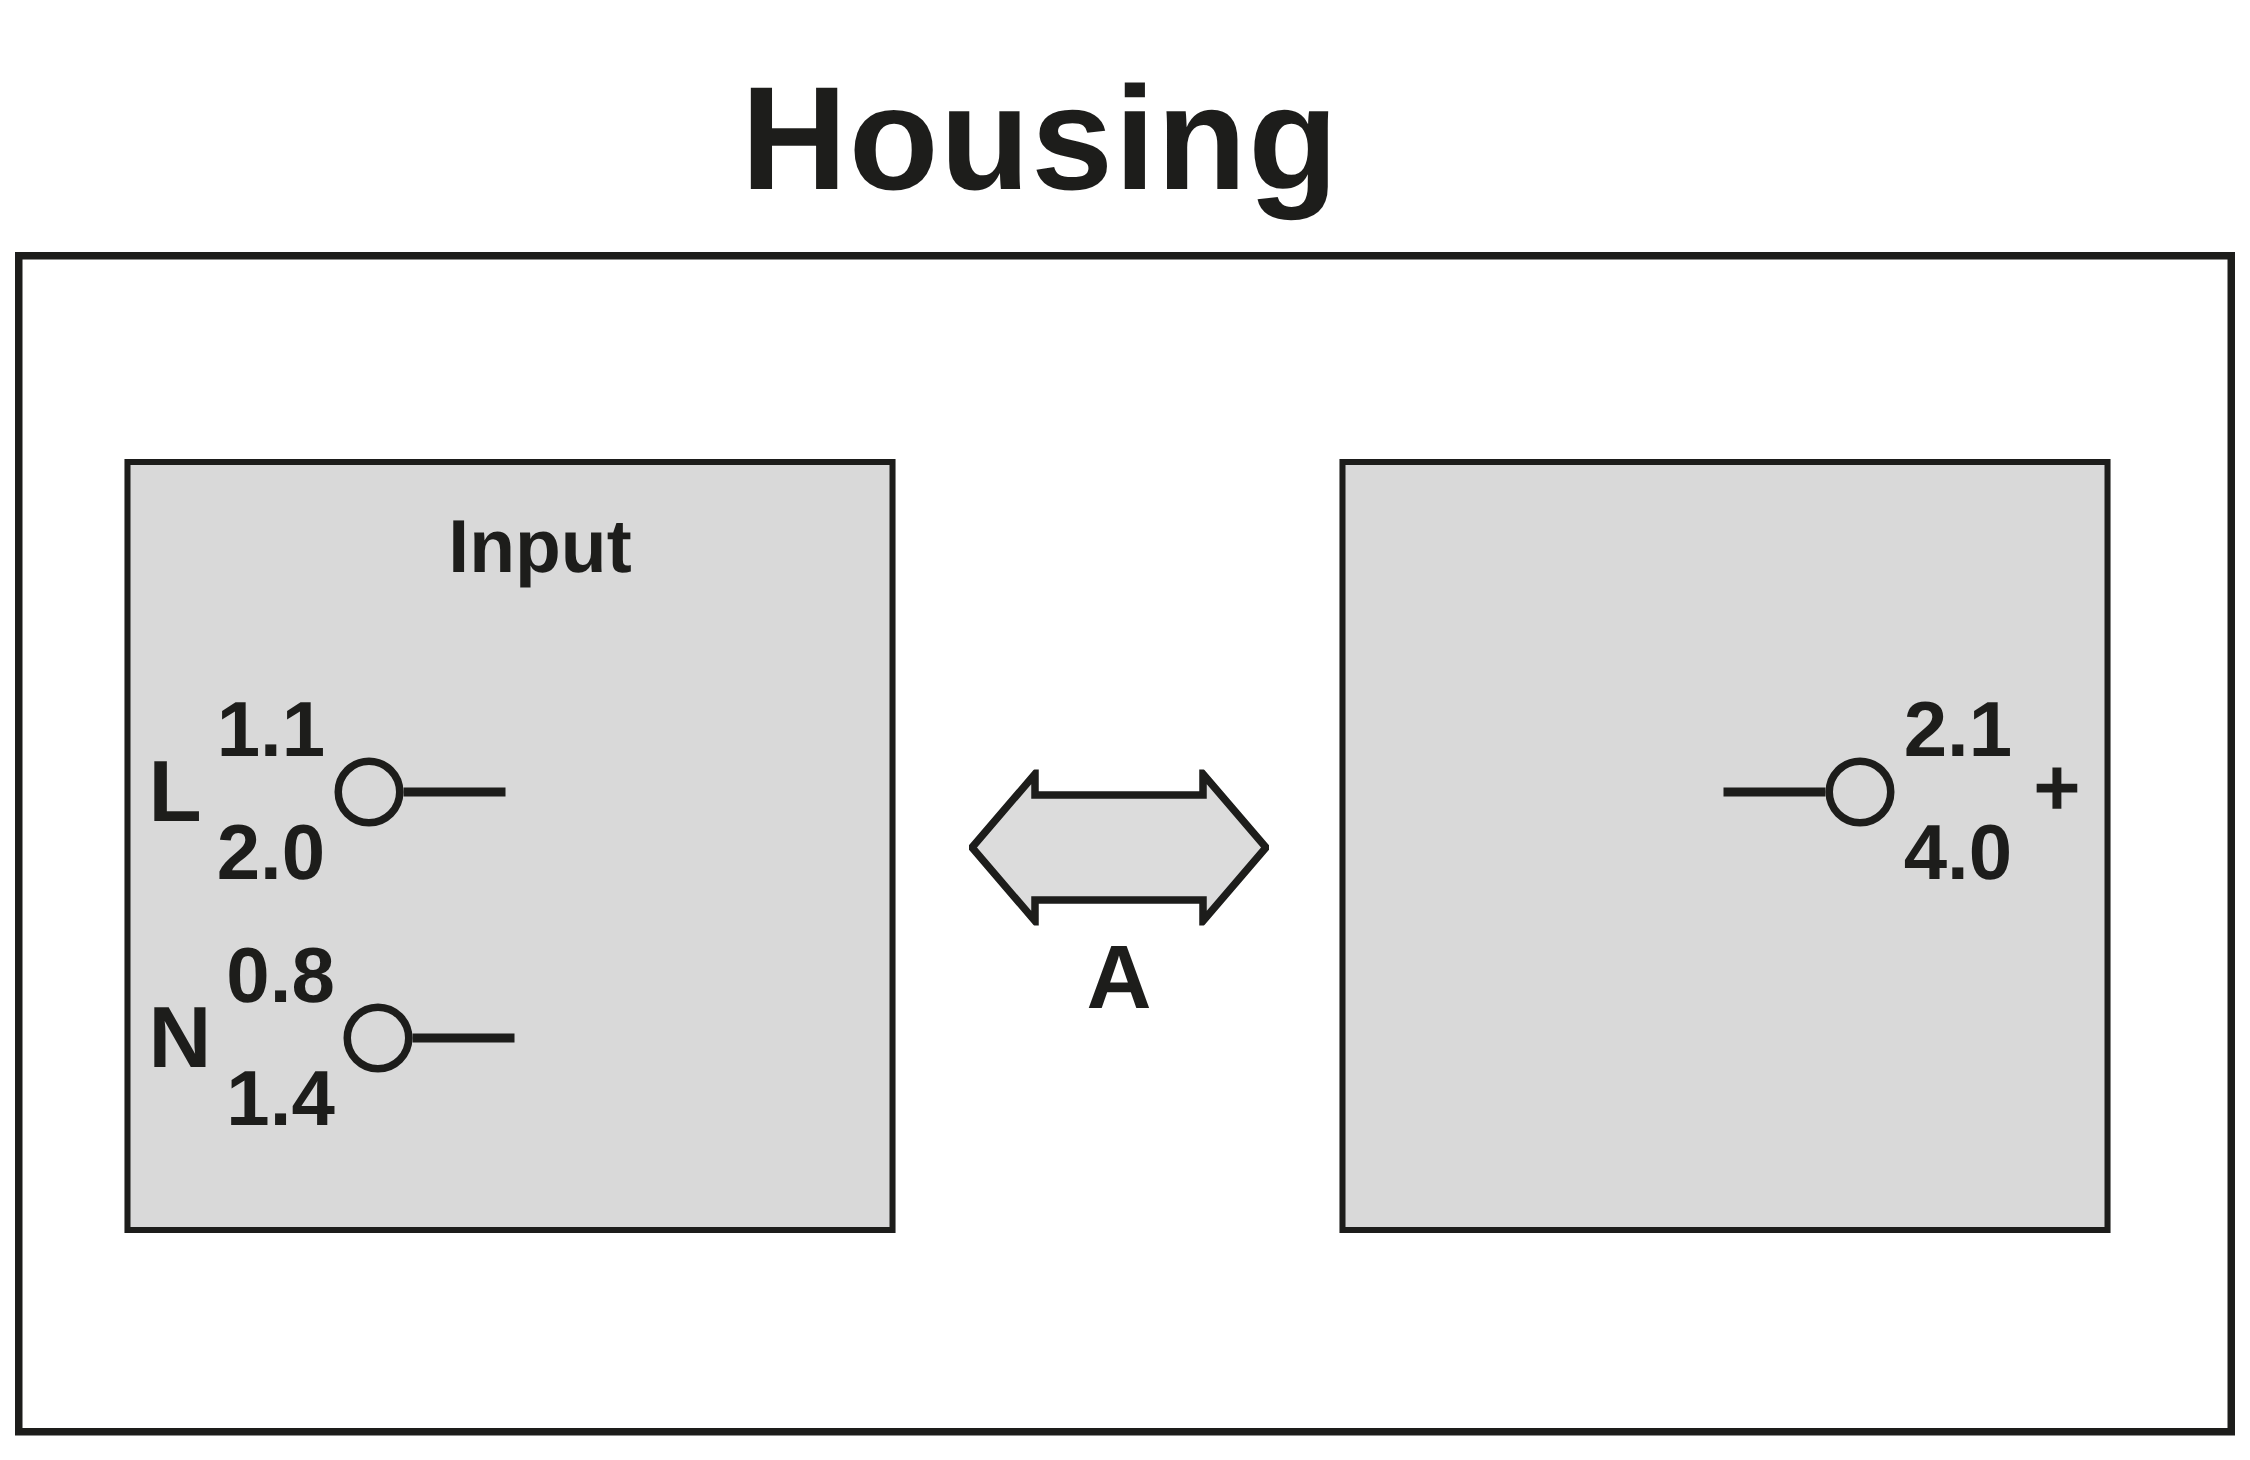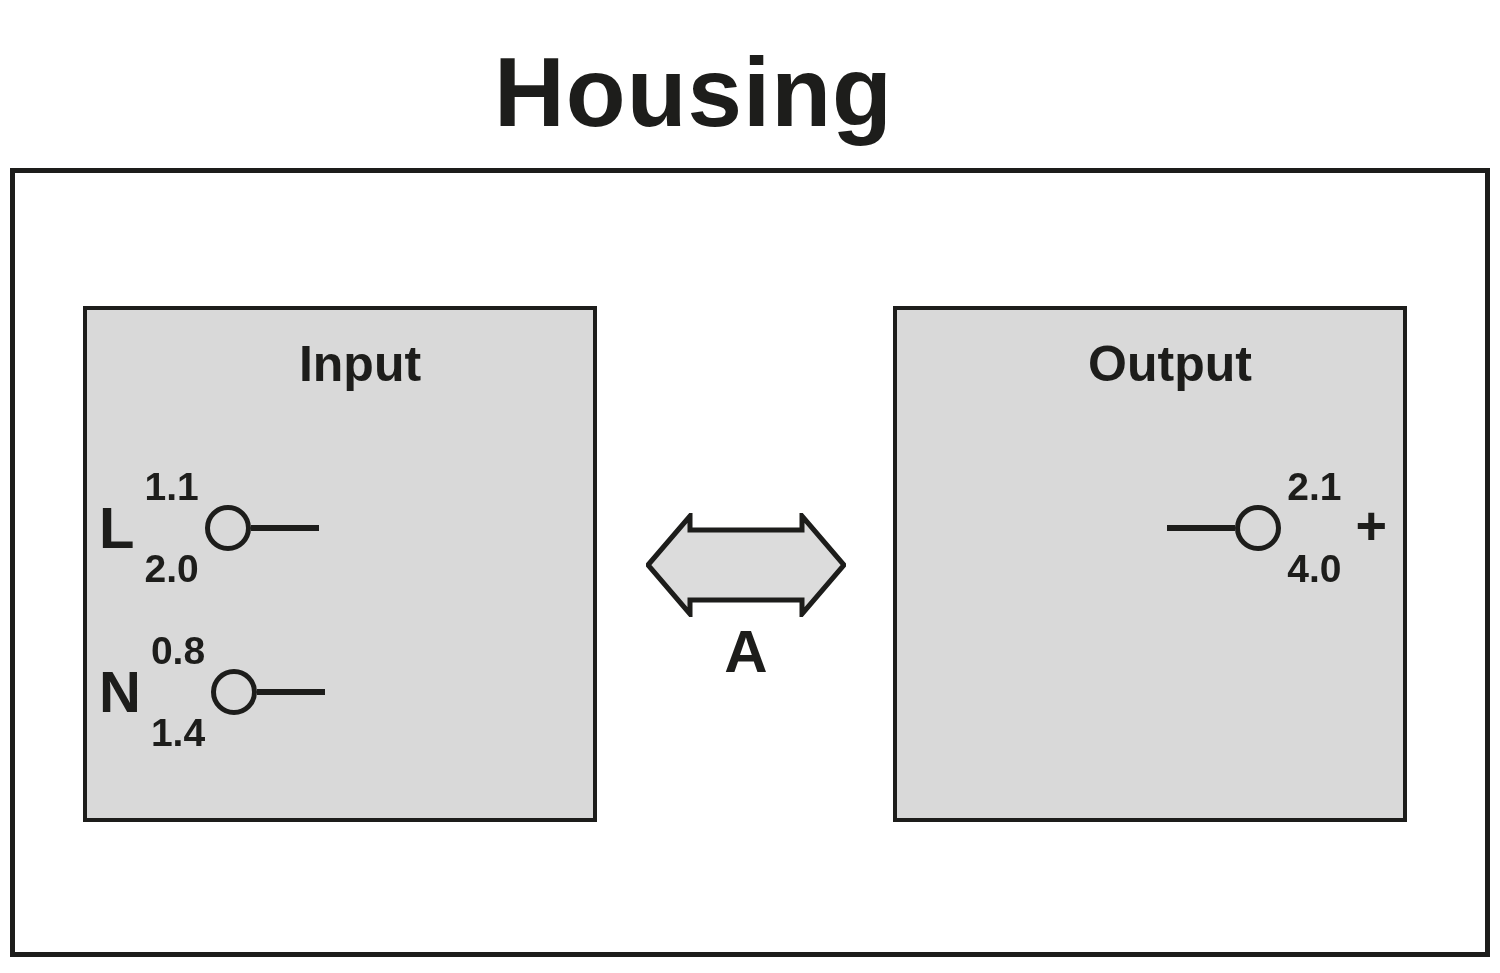--- a/index.html
+++ b/index.html
@@ -73,21 +73,21 @@
     font-size: 58px;
     font-weight: bold;
     line-height: 1;
     margin-right: 4px;
   }
 
   .term-nums {
     display: flex;
     flex-direction: column;
     justify-content: center;
-    font-size: 39px;
+    font-size: 52px;
     font-weight: bold;
     line-height: 42px;
     margin: 0 6px;
     gap: 40px;
   }
 
   .term-circle {
     flex: none;
     width: 36px;
     height: 36px;
@@ -156,21 +156,20 @@
     <span class="term-nums">
       <span>0.8</span>
       <span>1.4</span>
     </span>
     <span class="term-circle"></span>
     <span class="term-wire"></span>
   </div>
 </div>
 
 <div class="panel output">
-  <div class="panel-header">Output</div>
 
   <div class="term-row out row1">
     <span class="term-wire"></span>
     <span class="term-circle"></span>
     <span class="term-nums">
       <span>2.1</span>
       <span>4.0</span>
     </span>
     <span class="term-sign">+</span>
   </div>

